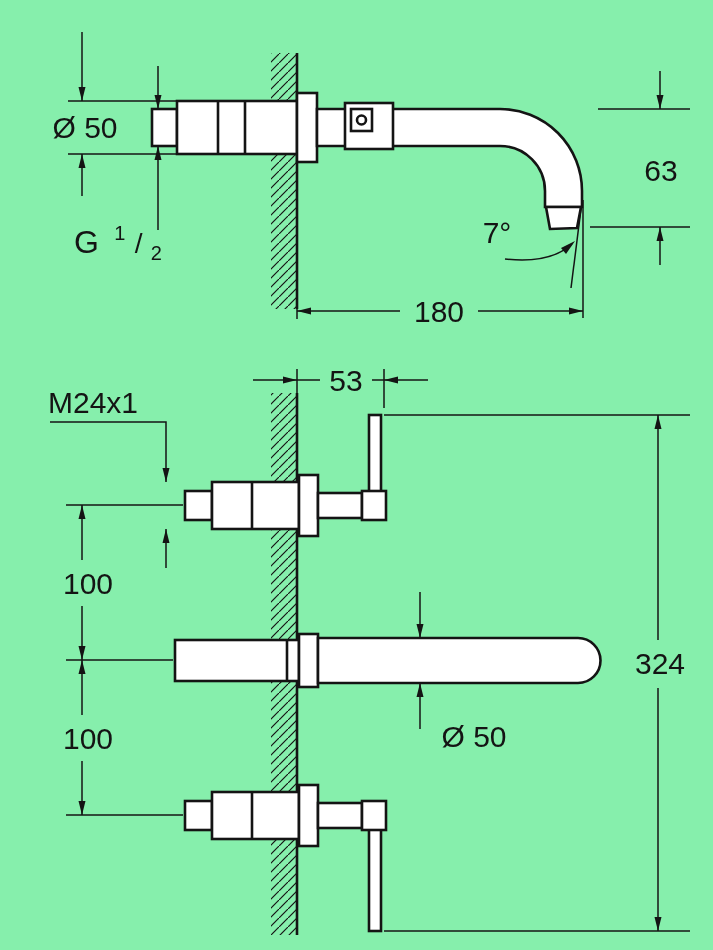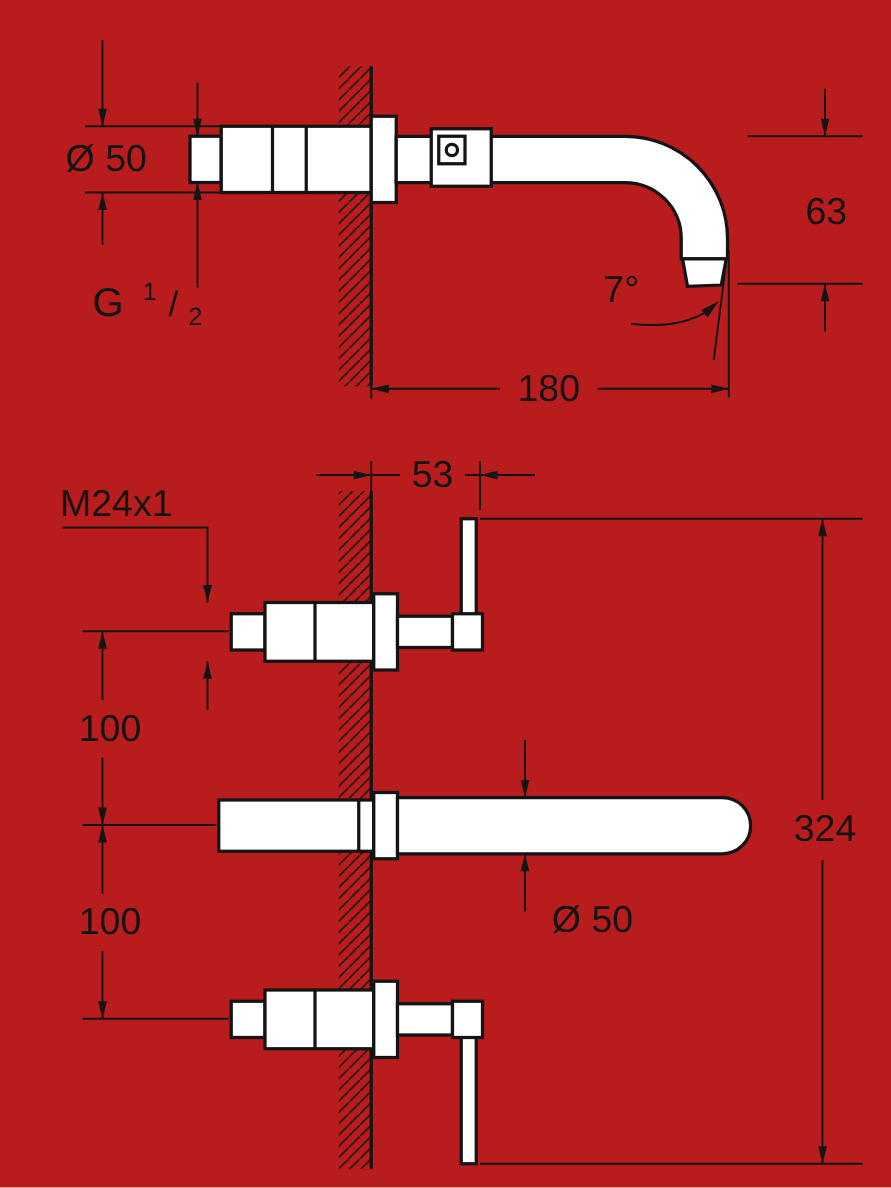--- a/index.html
+++ b/index.html
@@ -1,16 +1,16 @@
 <!DOCTYPE html>
 <html><head>
 <meta charset="utf-8">
 <style>
   html,body{margin:0;padding:0;background:#ffffff;}
-  .stage{position:relative;width:713px;height:950px;background:#b91c1c;overflow:hidden;}
+  .stage{position:relative;width:713px;height:950px;background:#86efac;overflow:hidden;}
   svg{position:absolute;top:0;left:0;}
   .o{fill:#ffffff;stroke:#141414;stroke-width:2.6;stroke-linejoin:miter;}
   .ol{fill:none;stroke:#141414;stroke-width:2.6;}
   .d{fill:none;stroke:#141414;stroke-width:1.5;}
   .ah{fill:#141414;stroke:none;}
   text{fill:#141414;font-family:"Liberation Sans","DejaVu Sans",sans-serif;font-size:30px;}
 </style>
 </head>
 <body>
 

